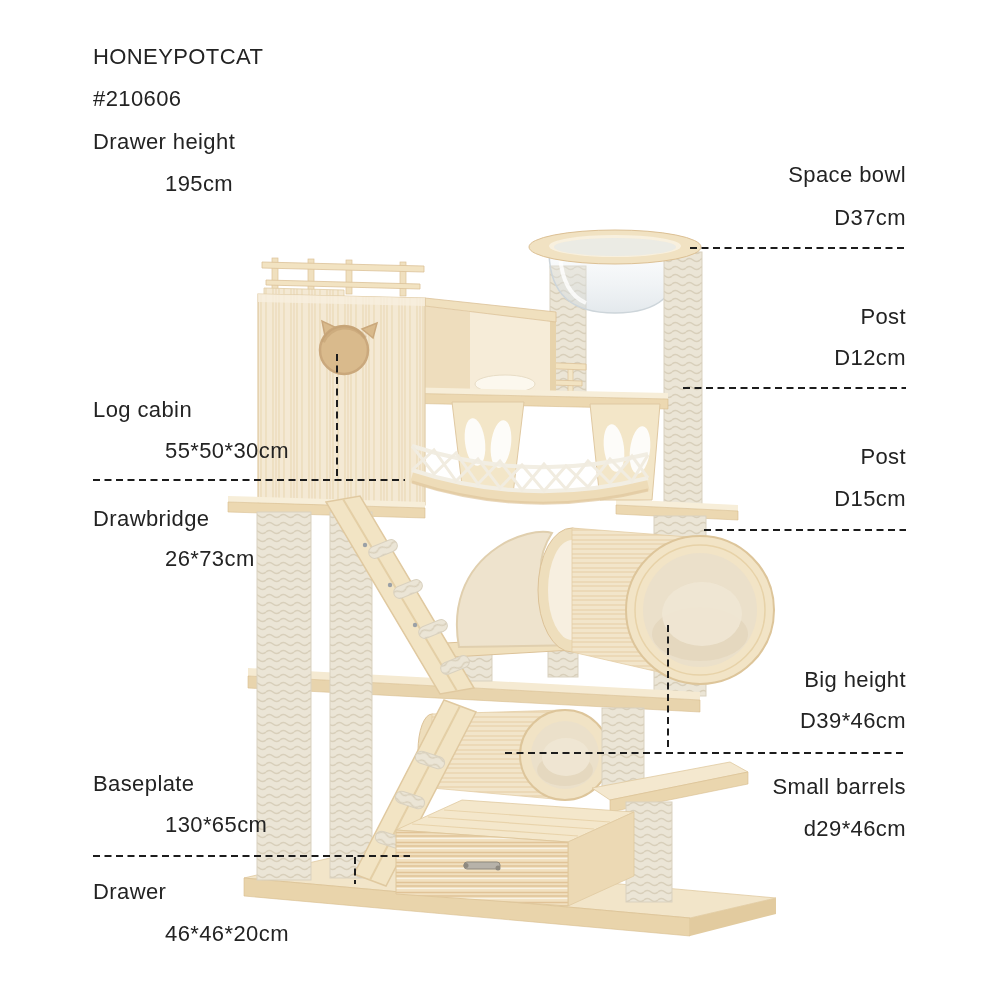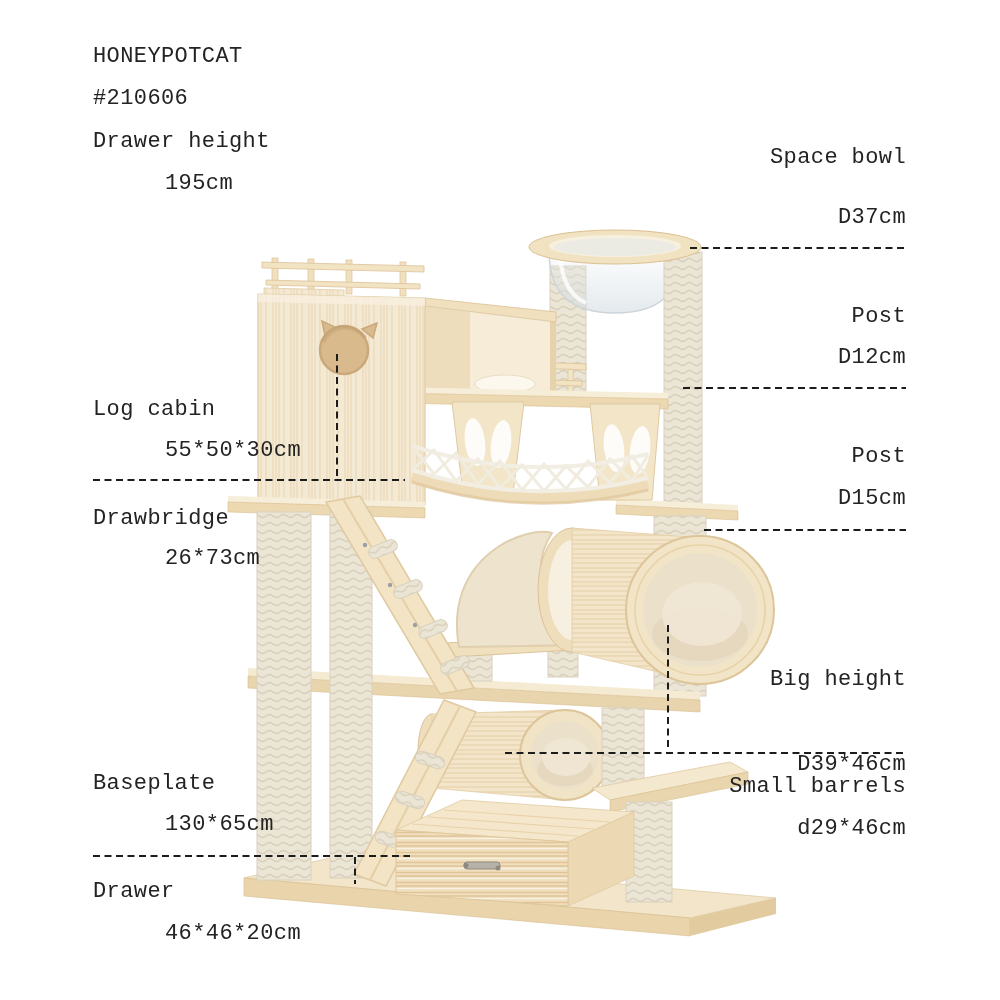--- a/index.html
+++ b/index.html
@@ -1,18 +1,18 @@
 <!DOCTYPE html>
 <html><head>
 <meta charset="utf-8">
 <style>
   html,body{margin:0;padding:0;background:#ffffff;}
   .stage{
     position:relative;width:1000px;height:1000px;background:#ffffff;
-    font-family:Liberation Mono, monospace;overflow:hidden;
+    font-family:Liberation Sans, sans-serif;overflow:hidden;
   }
   .stage svg{position:absolute;left:0;top:0;}
   .txt{
     position:absolute;font-size:22px;line-height:25px;color:#232323;
     letter-spacing:.4px;white-space:nowrap;
   }
   .l1{left:93px;}
   .l2{left:134px;margin-left:31px;}
   .r{right:94px;text-align:right;}
 </style>
@@ -237,24 +237,24 @@
 
   <div class="txt l1" style="top:397px">Log cabin</div>
   <div class="txt l2" style="top:438px">55*50*30cm</div>
   <div class="txt l1" style="top:506px">Drawbridge</div>
   <div class="txt l2" style="top:546px">26*73cm</div>
   <div class="txt l1" style="top:771px">Baseplate</div>
   <div class="txt l2" style="top:812px">130*65cm</div>
   <div class="txt l1" style="top:879px">Drawer</div>
   <div class="txt l2" style="top:921px">46*46*20cm</div>
 
-  <div class="txt r" style="top:145px">Space bowl</div>
+  <div class="txt r" style="top:162px">Space bowl</div>
   <div class="txt r" style="top:205px">D37cm</div>
   <div class="txt r" style="top:304px">Post</div>
   <div class="txt r" style="top:345px">D12cm</div>
   <div class="txt r" style="top:444px">Post</div>
   <div class="txt r" style="top:486px">D15cm</div>
   <div class="txt r" style="top:667px">Big height</div>
-  <div class="txt r" style="top:752px">D39*46cm</div>
+  <div class="txt r" style="top:708px">D39*46cm</div>
   <div class="txt r" style="top:774px">Small barrels</div>
   <div class="txt r" style="top:816px">d29*46cm</div>
 
 </div>
 
 </body></html>

